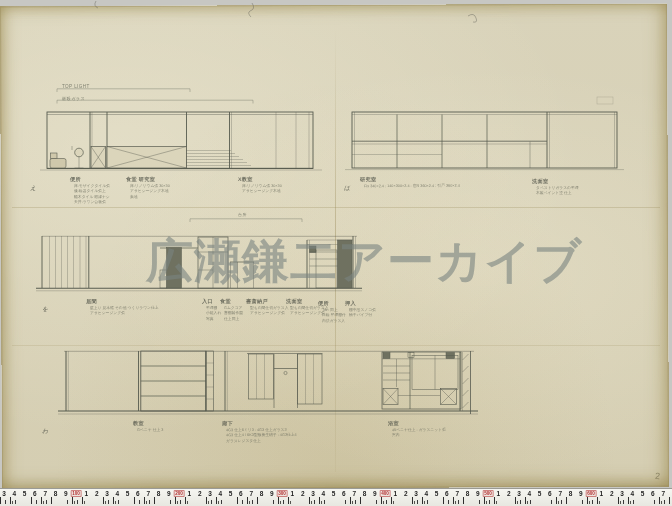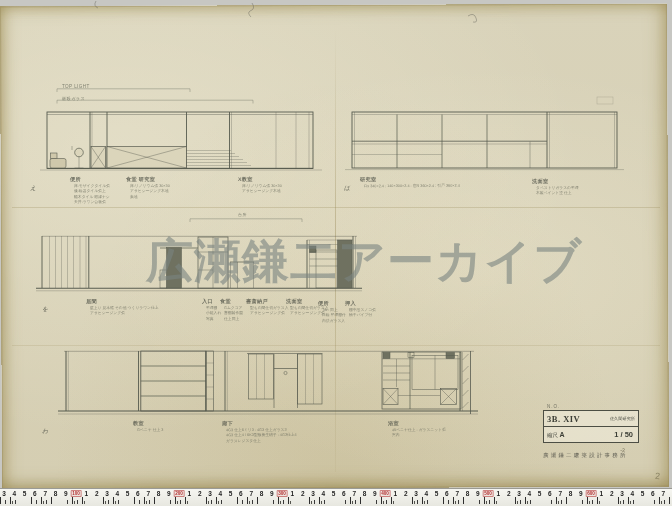--- a/index.html
+++ b/index.html
@@ -322,35 +322,20 @@
           <div>宮内</div>
         </div>
       </div>
       <div class="dimlab" style="left: 62px; top: 84px; font-size: 4.6px;">TOP LIGHT</div>
       <div class="dimlab" style="left: 62px; top: 95.5px; font-size: 4.2px;">嵌殺ガラス</div>
       <div class="dimlab" style="left: 238px; top: 212px; font-size: 4px;">台所</div>
     </div>
 
   <div class="watermark">広瀬鎌二アーカイブ</div>
 
-  <div class="tblock">
-    <div class="tb-no">N.O.</div>
-    <div class="tb-box">
-      <div class="tb-row">
-        <span class="tb-dno">3B. XIV</span>
-        <span class="tb-client">佐久間研究所</span>
-      </div>
-      <div class="tb-row">
-        <span class="tb-scale"><span>縮尺</span> <b>A</b></span>
-        <span class="tb-sval">1 / 50</span>
-      </div>
-    </div>
-    <div class="tb-pnote">-2</div>
-    <div class="tb-firm">廣瀬鎌二建築設計事務所</div>
-  </div>
 
   <div class="margin-num">2</div>
 
   <div class="ruler">
     <div class="ruler-ticks"></div>
     <div id="ruler-nums">
         <span class="ruler-num" style="left: 4px;">3</span>
         <span class="ruler-num" style="left: 14.3px;">4</span>
         <span class="ruler-num" style="left: 24.6px;">5</span>
         <span class="ruler-num" style="left: 34.9px;">6</span>

